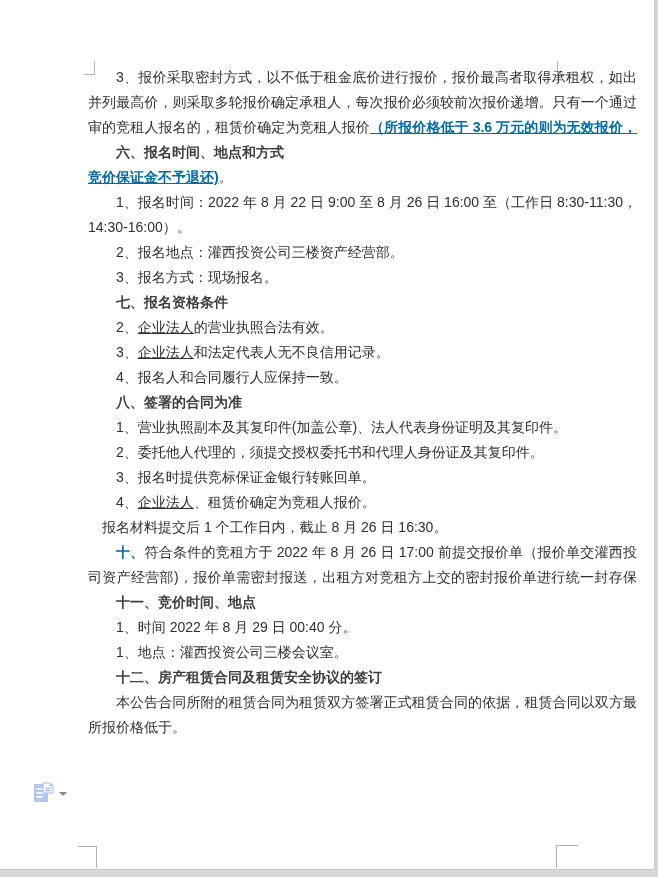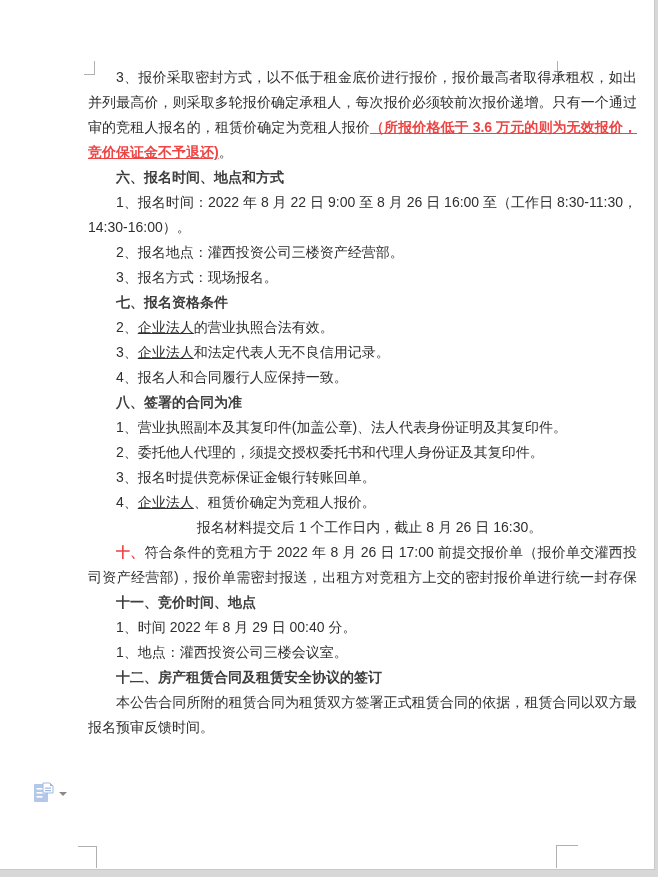--- a/index.html
+++ b/index.html
@@ -19,23 +19,23 @@
   .crop.bl{left:78px;top:846px;width:18px;height:21px;border-right:1px solid #b0b0b0;border-top:1px solid #b0b0b0;}
   .crop.br{left:556px;top:845px;width:21px;height:22px;border-left:1px solid #b0b0b0;border-top:1px solid #b0b0b0;}
 
   .textblock{
     position:absolute;left:88px;top:65px;width:549px;
     font-size:14px;color:#2f2f2f;
   }
   .line{height:25px;line-height:25px;overflow:hidden;}
   .line.fill{text-align:justify;text-align-last:justify;text-justify:inter-character;}
   .line.ind2{text-indent:2em;}
-  .line.ind1{text-indent:1em;text-align:center;}
+  .line.ind1{text-indent:1em;}
   .line.heading{font-weight:bold;color:#3e3e3e;}
-  .run-b{font-weight:bold;color:#ef4444;}
+  .run-b{font-weight:bold;color:#0369a1;}
   .run-u{text-decoration:underline;}
 
   
   .paste{
     position:absolute;left:33px;top:779px;width:34px;height:28px;
     display:flex;align-items:center;cursor:pointer;
   }
   .paste svg{display:block;}
   .paste .arrow{
     width:0;height:0;margin-left:4px;margin-top:2px;
@@ -49,22 +49,22 @@
 <div class="paper">
   <div class="crop tl"></div>
   <div class="crop tr"></div>
   <div class="crop bl"></div>
   <div class="crop br"></div>
 
   <div class="textblock" id="textblock">
       <div class="line fill ind2"><span class="">3、报价采取密封方式，以不低于租金底价进行报价，报价最高者取得承租权，如出现</span></div>
       <div class="line fill"><span class="">并列最高价，则采取多轮报价确定承租人，每次报价必须较前次报价递增。只有一个通过预</span></div>
       <div class="line fill"><span class="">审的竞租人报名的，租赁价确定为竞租人报价</span><span class="run-b run-u">（所报价格低于 3.6 万元的则为无效报价，</span></div>
+      <div class="line heading ind2"><span class="">六、报名时间、地点和方式</span></div>
       <div class="line"><span class="run-b run-u">竞价保证金不予退还)</span><span class="">。</span></div>
-      <div class="line heading ind2"><span class="">六、报名时间、地点和方式</span></div>
       <div class="line fill ind2"><span class="">1、报名时间：2022 年 8 月 22 日 9:00 至 8 月 26 日 16:00 至（工作日 8:30-11:30，</span></div>
       <div class="line"><span class="">14:30-16:00）。</span></div>
       <div class="line ind2"><span class="">2、报名地点：灌西投资公司三楼资产经营部。</span></div>
       <div class="line ind2"><span class="">3、报名方式：现场报名。</span></div>
       <div class="line heading ind2"><span class="">七、报名资格条件</span></div>
       <div class="line ind2"><span class="">2、</span><span class="run-u">企业法人</span><span class="">的营业执照合法有效。</span></div>
       <div class="line ind2"><span class="">3、</span><span class="run-u">企业法人</span><span class="">和法定代表人无不良信用记录。</span></div>
       <div class="line ind2"><span class="">4、报名人和合同履行人应保持一致。</span></div>
       <div class="line heading ind2"><span class="">八、签署的合同为准</span></div>
       <div class="line ind2"><span class="">1、营业执照副本及其复印件(加盖公章)、法人代表身份证明及其复印件。</span></div>
@@ -72,21 +72,21 @@
       <div class="line ind2"><span class="">3、报名时提供竞标保证金银行转账回单。</span></div>
       <div class="line ind2"><span class="">4、</span><span class="run-u">企业法人</span><span class="">、租赁价确定为竞租人报价。</span></div>
       <div class="line ind1"><span class="">报名材料提交后 1 个工作日内，截止 8 月 26 日 16:30。</span></div>
       <div class="line fill ind2"><span class="run-b ">十、</span><span class="">符合条件的竞租方于 2022 年 8 月 26 日 17:00 前提交报价单（报价单交灌西投资公</span></div>
       <div class="line fill"><span class="">司资产经营部)，报价单需密封报送，出租方对竞租方上交的密封报价单进行统一封存保管。</span></div>
       <div class="line heading ind2"><span class="">十一、竞价时间、地点</span></div>
       <div class="line ind2"><span class="">1、时间 2022 年 8 月 29 日 00:40 分。</span></div>
       <div class="line ind2"><span class="">1、地点：灌西投资公司三楼会议室。</span></div>
       <div class="line heading ind2"><span class="">十二、房产租赁合同及租赁安全协议的签订</span></div>
       <div class="line fill ind2"><span class="">本公告合同所附的租赁合同为租赁双方签署正式租赁合同的依据，租赁合同以双方最终</span></div>
-      <div class="line"><span class="">报名预审反馈时间。</span></div>
+      <div class="line"><span class="">所报价格低于。</span></div>
     </div>
 
   <div class="paste" title="">
     <svg width="22" height="24" viewBox="0 0 22 24">
       <rect x="1" y="3" width="14" height="18" rx="1" fill="#b3c7e8"></rect>
       <rect x="3.5" y="7" width="9" height="1.6" fill="#ffffff"></rect>
       <rect x="3.5" y="11" width="9" height="1.6" fill="#ffffff"></rect>
       <rect x="3.5" y="15" width="6" height="1.6" fill="#ffffff"></rect>
       <path d="M10 2 L17 2 L20 5 L20 12 L10 12 Z" fill="#ffffff" stroke="#9db8e2" stroke-width="1"></path>
       <path d="M17 2 L17 5 L20 5 Z" fill="#9db8e2"></path>

